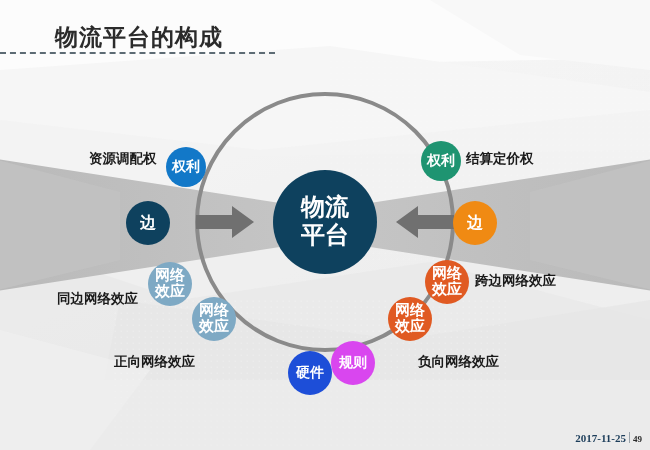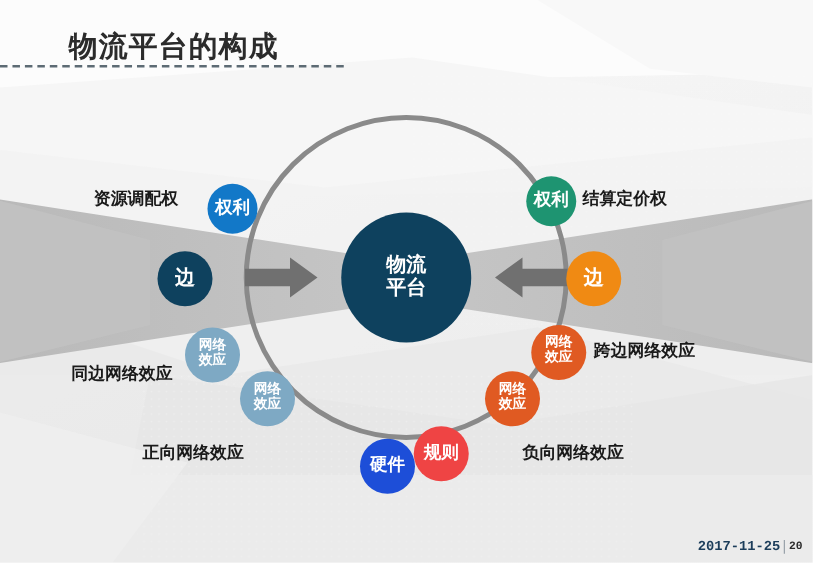--- a/index.html
+++ b/index.html
@@ -5,21 +5,21 @@
   html, body {
     margin: 0;
     padding: 0;
     background: #ffffff;
   }
   #slide {
     position: relative;
     width: 650px;
     height: 450px;
     overflow: hidden;
-    font-family: Liberation Mono, monospace;
+    font-family: Liberation Serif, serif;
     background: #f2f2f2;
   }
   .bg-svg {
     position: absolute;
     left: 0; top: 0;
     width: 650px; height: 450px;
   }
 
   
   .title-wrap {
@@ -75,21 +75,21 @@
     line-height: 1.02;
     box-sizing: border-box;
     z-index: 5;
   }
   .node .lbl { display: block; }
 
   .node-center {
     width: 104px; height: 104px;
     left: 273px; top: 110px;
     background: #0e415e;
-    font-size: 16px;
+    font-size: 24px;
     line-height: 1.15;
     z-index: 6;
   }
   .node-bian-left {
     width: 44px; height: 44px;
     left: 126px; top: 141px;
     background: #0e415e;
     font-size: 16px;
   }
   .node-bian-right {
@@ -105,21 +105,21 @@
     font-size: 14px;
   }
   .node-quanli-right {
     width: 40px; height: 40px;
     left: 421px; top: 81px;
     background: #1e9471;
     font-size: 14px;
   }
   .node-net {
     width: 44px; height: 44px;
-    font-size: 11px;
+    font-size: 15px;
     line-height: 1.05;
   }
   .node-net-a { left: 148px; top: 202px; background: #7ea9c4; }
   .node-net-b { left: 192px; top: 237px; background: #7ea9c4; }
   .node-net-c { left: 425px; top: 200px; background: #e05a22; }
   .node-net-d { left: 388px; top: 237px; background: #e05a22; }
 
   .node-soft {
     width: 44px; height: 44px;
     left: 244px; top: 281px;
@@ -128,46 +128,47 @@
   }
   .node-hard {
     width: 44px; height: 44px;
     left: 288px; top: 291px;
     background: #1d4ed8;
     font-size: 14px;
   }
   .node-rule {
     width: 44px; height: 44px;
     left: 331px; top: 281px;
-    background: #ef4444;
+    background: #d946ef;
     font-size: 14px;
   }
 
   
   .caption {
     position: absolute;
     font-size: 13.5px;
     font-weight: bold;
     color: #1a1a1a;
     white-space: nowrap;
     z-index: 5;
   }
-  .cap-res      { left: 75px;  top: 90px; }
+  .cap-res      { left: 89px;  top: 90px; }
   .cap-settle   { left: 466px; top: 90px; text-align: center; }
   .cap-sameside { left: 57px;  top: 230px; }
   .cap-cross    { left: 475px; top: 212px; }
   .cap-positive { left: 114px; top: 293px; }
   .cap-negative { left: 418px; top: 293px; text-align: right; }
 
   
   .footer {
     position: absolute;
     right: 8px;
     bottom: 6px;
     display: flex;
+    align-items: flex-end;
     gap: 0px;
     z-index: 7;
   }
   .footer-date {
     font-size: 11px;
     font-weight: bold;
     color: #1c3d5a;
     letter-spacing: 0px;
   }
   .footer-sep {
@@ -307,16 +308,16 @@
       <span class="lbl">硬件</span>
     </div>
     <div class="node node-rule">
       <span class="lbl">规则</span>
     </div>
   </div>
 
   <div class="footer">
     <span class="footer-date">2017-11-25</span>
     <span class="footer-sep"></span>
-    <span class="footer-page">20</span>
+    <span class="footer-page">49</span>
   </div>
 
 </div>
 
 </body></html>

